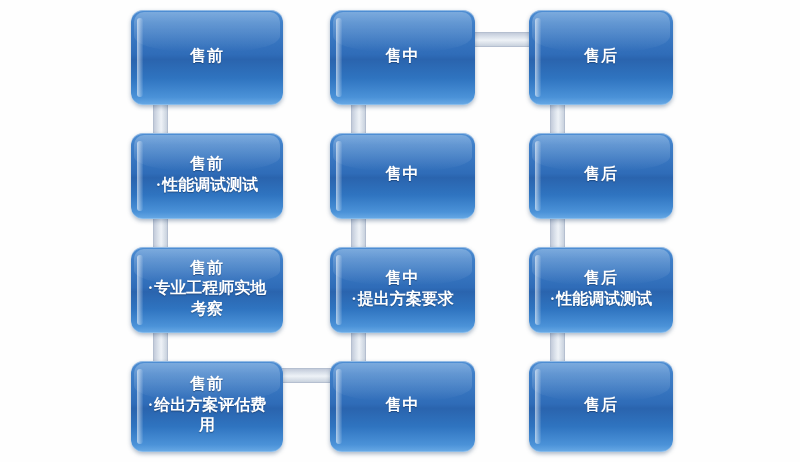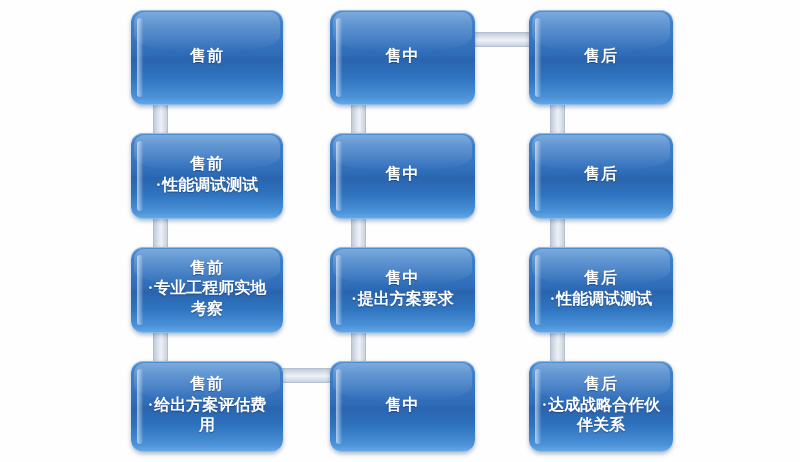--- a/index.html
+++ b/index.html
@@ -185,16 +185,15 @@
     <div class="node-title">售前</div>
     <div class="node-body"><span class="bullet">·</span><span>给出方案评估费用</span></div>
   </div>
 
   <div class="node" style="left:330px; top:361px; width:145px; height:91px;">
     <div class="node-title">售中</div>
   </div>
 
   <div class="node" style="left:529px; top:361px; width:144px; height:91px;">
     <div class="node-title">售后</div>
-    <div class="node-body"><span class="bullet">·</span><span>达成战略合作伙伴关系</span></div>
   </div>
 
 </div>
 
 </body></html>

